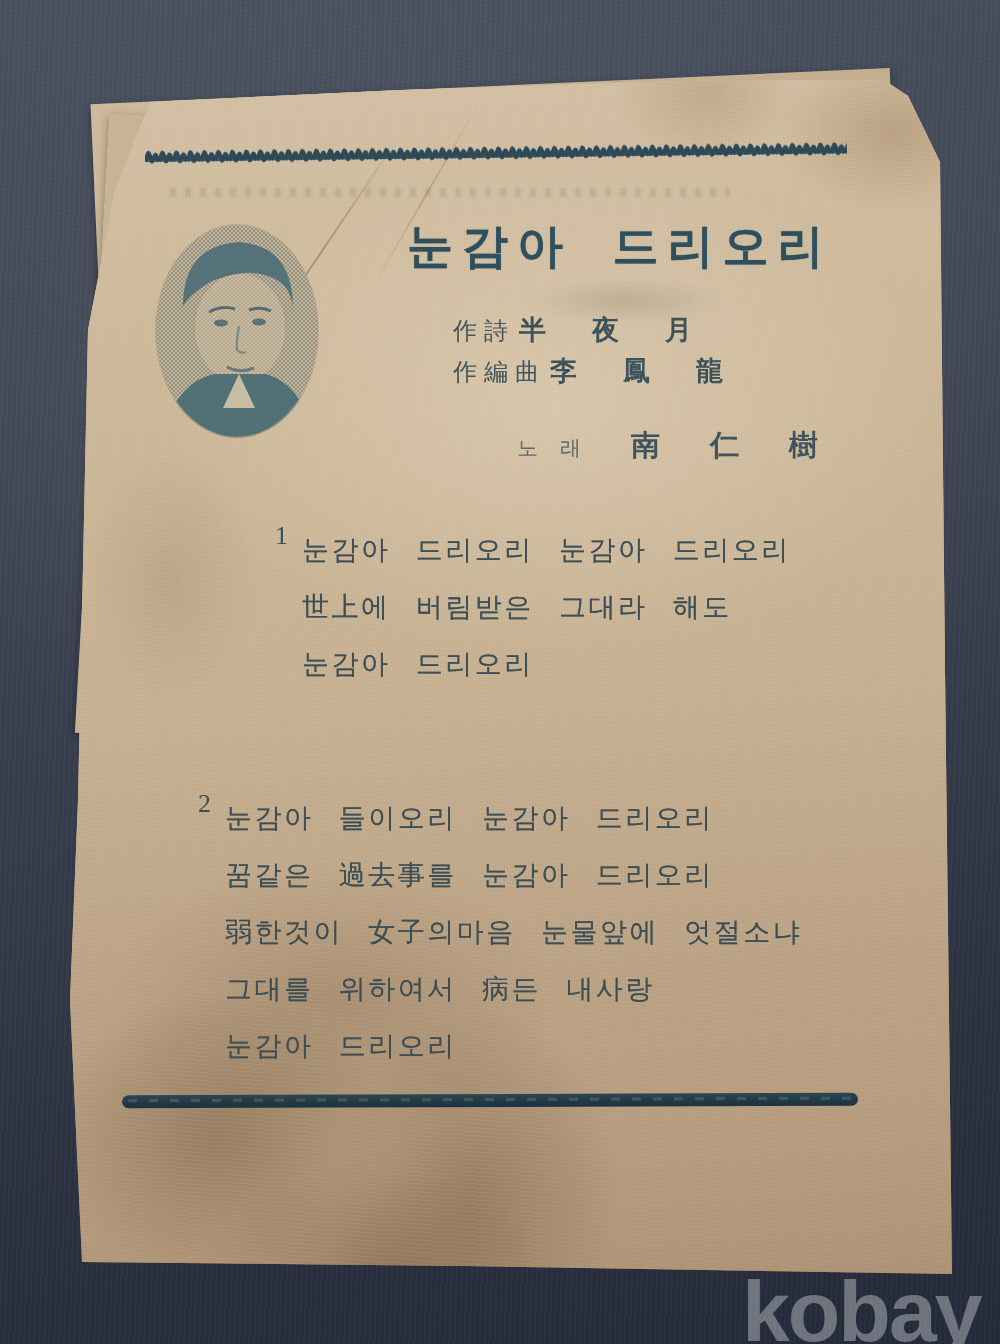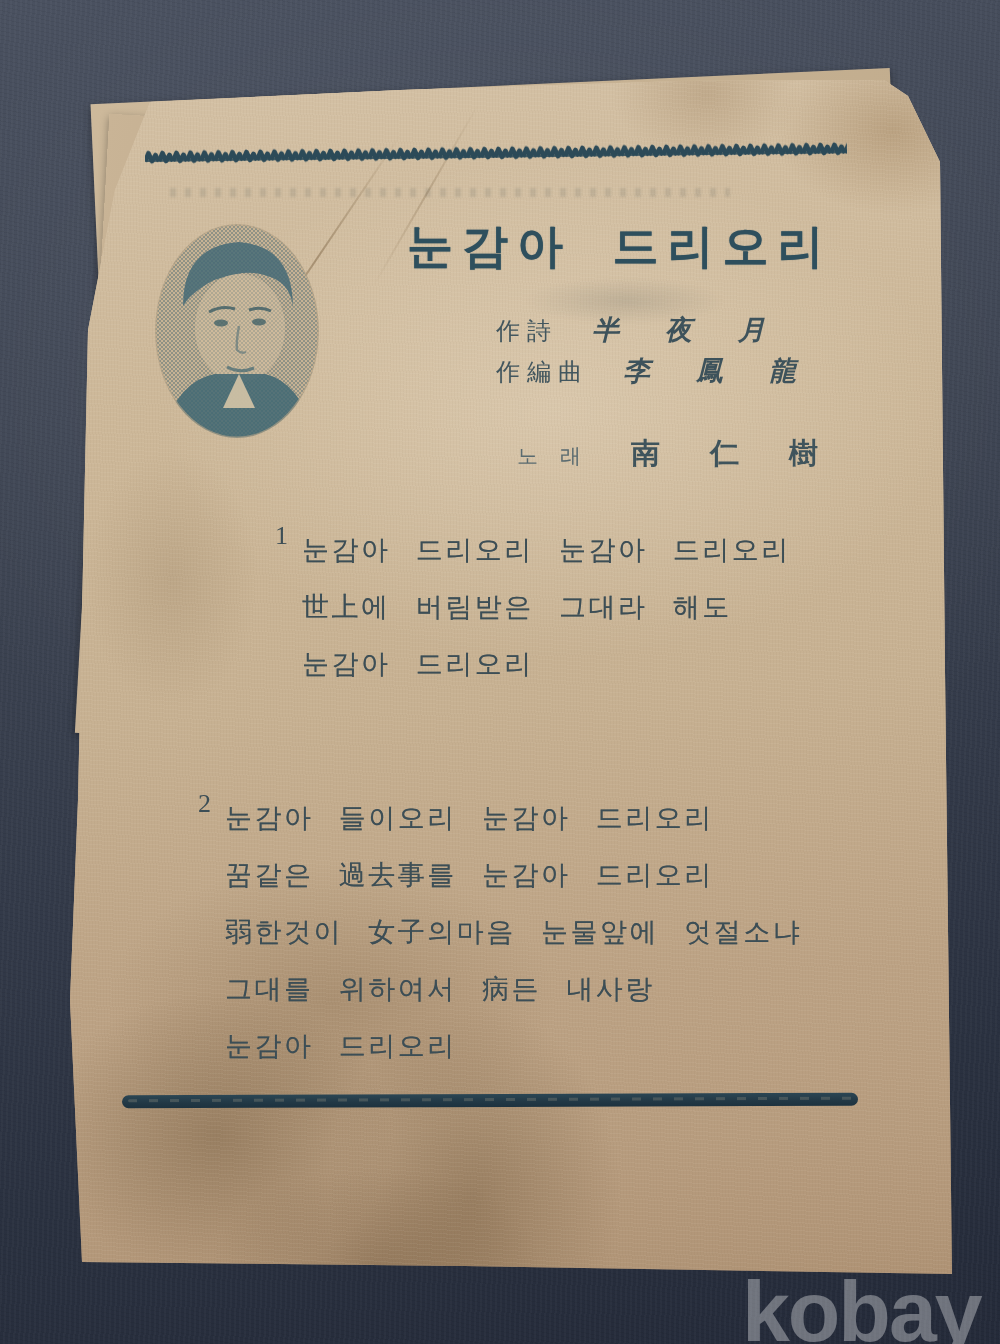--- a/index.html
+++ b/index.html
@@ -77,23 +77,23 @@
 
   
   .portrait{position:absolute;left:88px;top:152px;width:168px;height:218px;opacity:.92;}
   .title{
     position:absolute;left:342px;top:146px;
     font-size:46px;font-weight:bold;letter-spacing:9px;word-spacing:20px;
     color:#2e4f5d;text-shadow:0 0 1px rgba(40,72,86,0.6);white-space:nowrap;
   }
   .credits{position:absolute;left:388px;top:242px;}
   .credit-row{height:41px;white-space:nowrap;}
-  .credit-role{font-size:24px;letter-spacing:7px;color:#42565e;margin-left:43px;}
-  .credit-name{font-size:27px;letter-spacing:46px;margin-left:30px;color:#3d525b;font-weight:bold;font-style:italic;}
-  .singer-row{position:absolute;left:452px;top:364px;white-space:nowrap;}
+  .credit-role{font-size:24px;letter-spacing:7px;color:#42565e;}
+  .credit-name{font-size:27px;letter-spacing:46px;color:#3d525b;font-weight:bold;}
+  .singer-row{position:absolute;left:452px;top:356px;white-space:nowrap;}
   .singer-label{font-size:21px;letter-spacing:22px;color:#5a6b70;}
   .singer-name{font-size:29px;letter-spacing:50px;margin-left:24px;color:#3f545c;font-weight:bold;}
 
   .verse{position:absolute;font-size:27px;line-height:41px;letter-spacing:2.5px;word-spacing:16px;color:#3c4e56;white-space:nowrap;}
   .verse-1{left:237px;top:444px;}
   .verse-2{left:160px;top:712px;}
   .verse-number{position:absolute;left:-27px;top:1px;font-size:26px;letter-spacing:0;}
   .verse-line{text-shadow:0 0 .5px rgba(50,65,72,.55);margin-top:16px;}
 
   

